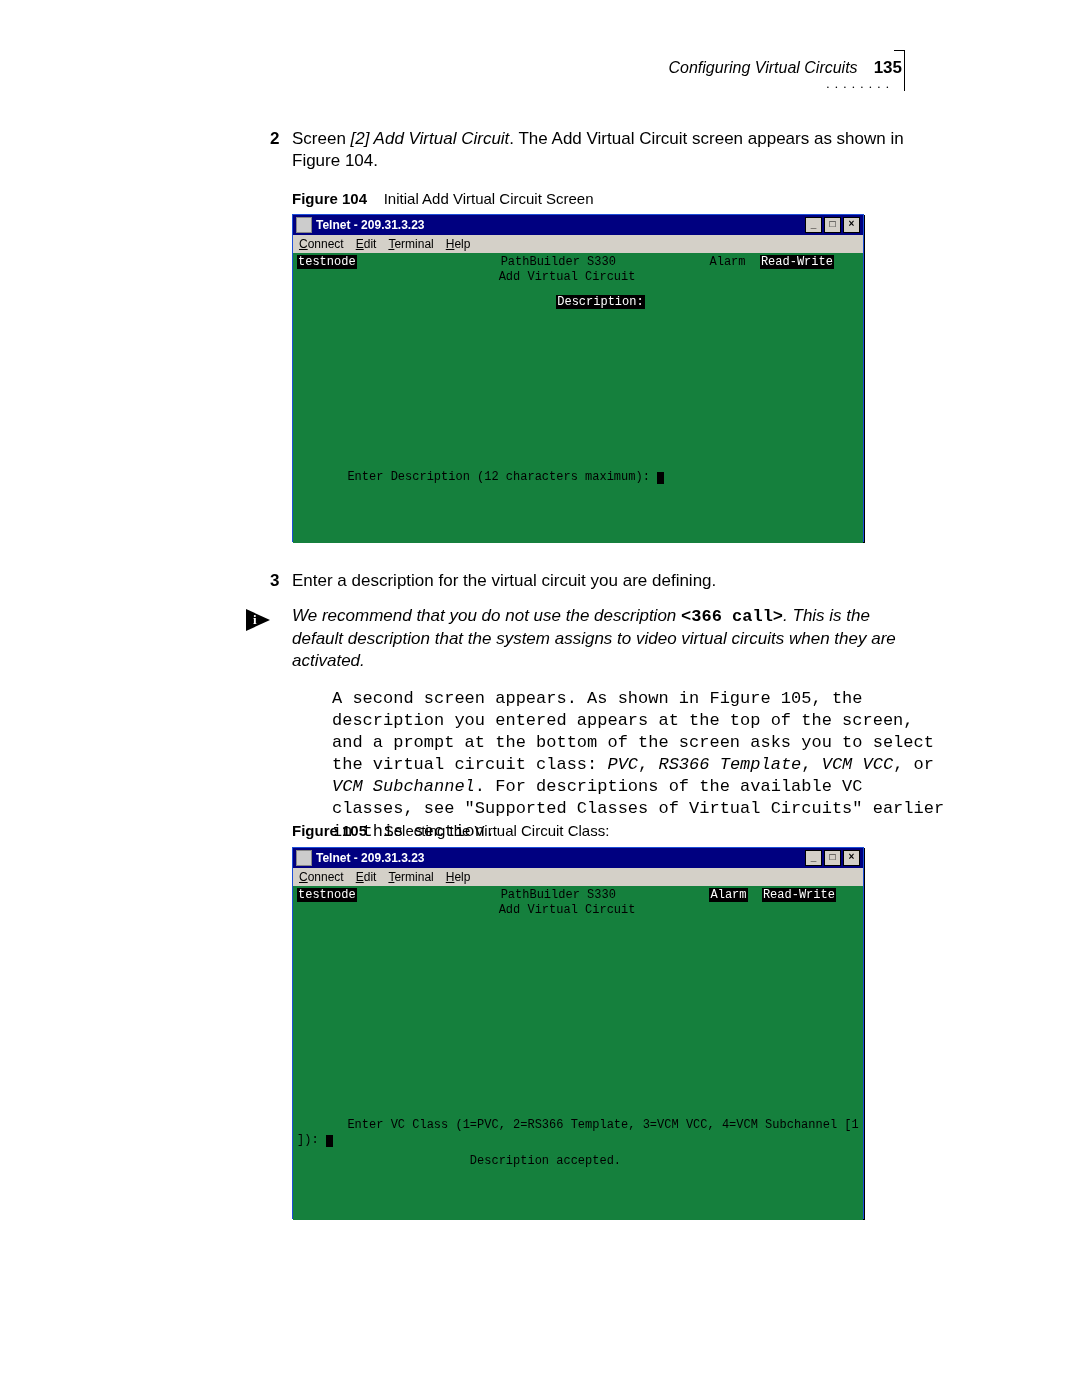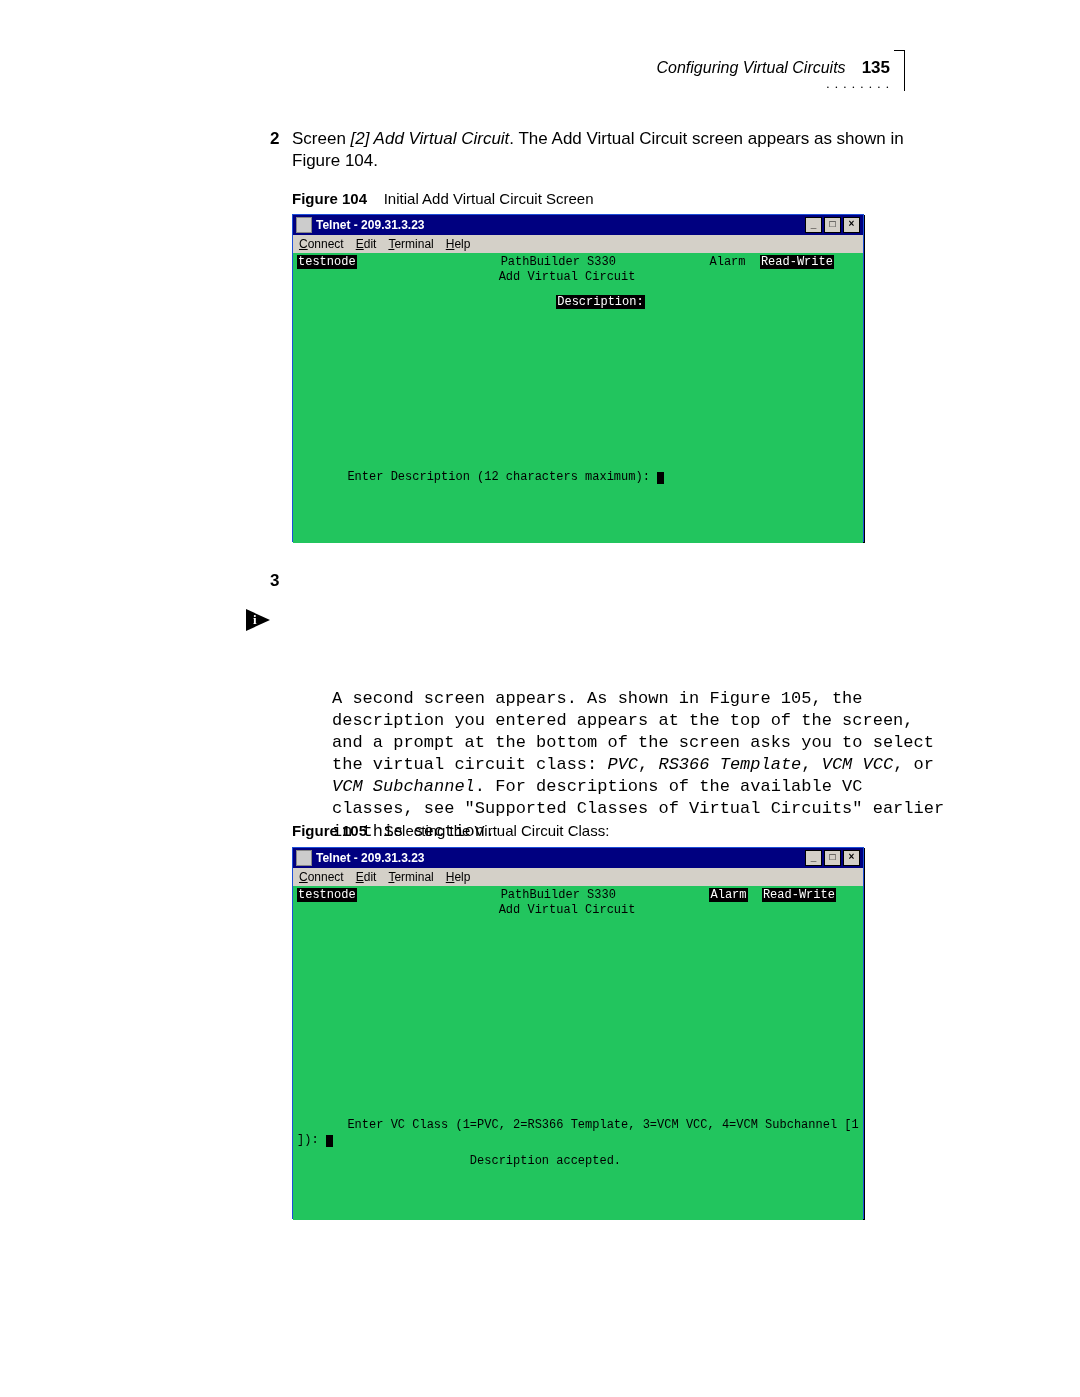--- a/index.html
+++ b/index.html
@@ -11,21 +11,21 @@
   }
   .page {
     position: relative;
     width: 1080px;
     height: 1397px;
     box-sizing: border-box;
   }
   .header-right {
     position: absolute;
     top: 58px;
-    right: 190px;
+    right: 178px;
     display: flex;
     align-items: baseline;
     font-family: "Trebuchet MS", "Arial Narrow", Arial, sans-serif;
     font-size: 16px;
   }
   .header-right .pagenum {
     font-weight: bold;
     margin-left: 16px;
     font-size: 17px;
   }
@@ -116,21 +116,21 @@
   }
   .menubar {
     display: flex;
     background: #d4d0c8;
     font-size: 12px;
     padding: 2px 6px;
   }
   .menubar span { margin-right: 12px; }
   .menubar .mn u { text-decoration: underline; }
   .terminal {
-    background: #22c55e;
+    background: #15803d;
     color: #000;
     font-family: "Courier New", monospace;
     font-size: 12px;
     line-height: 1.25;
     padding: 2px 4px 8px 4px;
     position: relative;
   }
   .inv { background:#000; color:#fff; padding:0 1px; }
   .cursor {
     display: inline-block;
@@ -211,29 +211,33 @@
       <div class="term-row">                            <span>Add Virtual Circuit</span></div>
       <div style="height:10px;"></div>
       <div class="term-row">                                    <span class="inv">Description:</span></div>
       <div style="height:160px;"></div>
       <div class="term-row">       <span>Enter Description (12 characters maximum): </span><span class="cursor"></span></div>
     </div>
   </div>
 
   <div class="step body-text" style="top:570px;">
     <span class="step-num">3</span>
+    <span>Enter a description for the virtual circuit you are defining.</span>
   </div>
 
   <div class="note-icon" style="top:605px; left:244px;">
     <svg viewBox="0 0 30 30">
         <polygon points="2,4 26,15 2,26" fill="#000"></polygon>
         <text x="9" y="19" font-size="13" font-family="serif" font-weight="bold" fill="#fff">i</text>
       </svg>
   </div>
 
+  <div class="note-text" style="top:605px;">
+    <span>We recommend that you do not use the description </span><span class="mono" style="font-style:normal;">&lt;366 call&gt;</span><span>. This is the default description that the system assigns to video virtual circuits when they are activated.</span>
+  </div>
 
   <div class="para" style="top:688px;">
     <span>A second screen appears. As shown in Figure 105, the description you entered appears at the top of the screen, and a prompt at the bottom of the screen asks you to select the virtual circuit class: </span><span class="italic">PVC</span><span>, </span><span class="italic">RS366 Template</span><span>, </span><span class="italic">VCM VCC</span><span>, or </span><span class="italic">VCM Subchannel</span><span>. For descriptions of the available VC classes, see "Supported Classes of Virtual Circuits" earlier in this section.</span>
   </div>
 
   <div class="fig-caption" style="position:absolute; top:822px; left:292px;">
     <span class="bold">Figure 105</span>
     &nbsp;&nbsp;&nbsp;<span>Selecting the Virtual Circuit Class:</span>
   </div>
 

